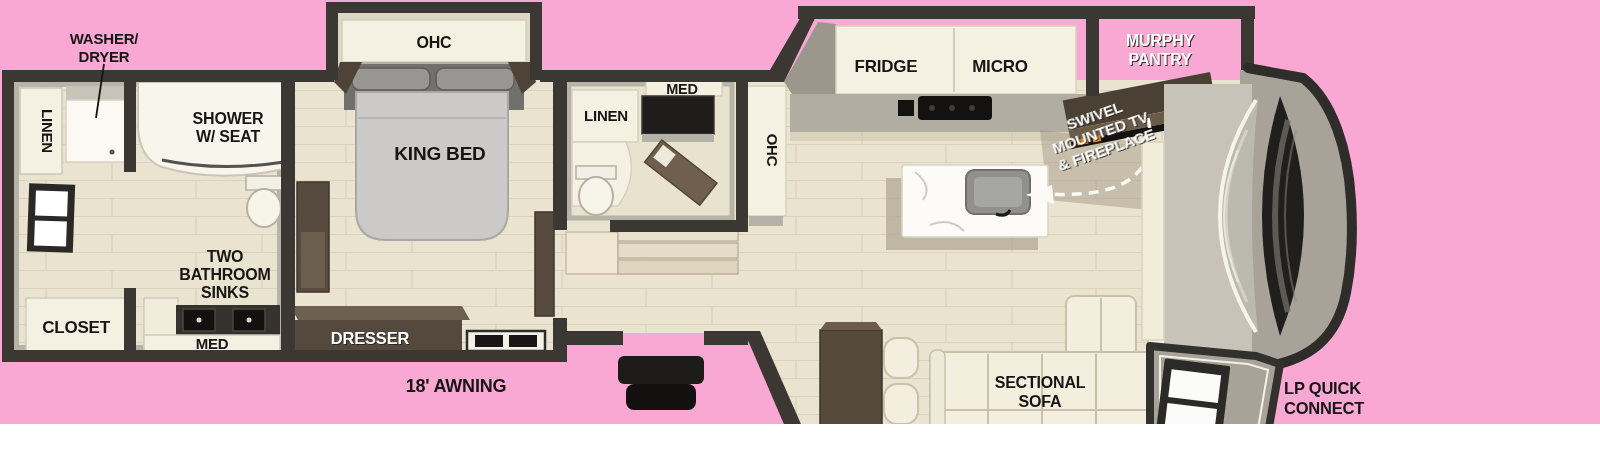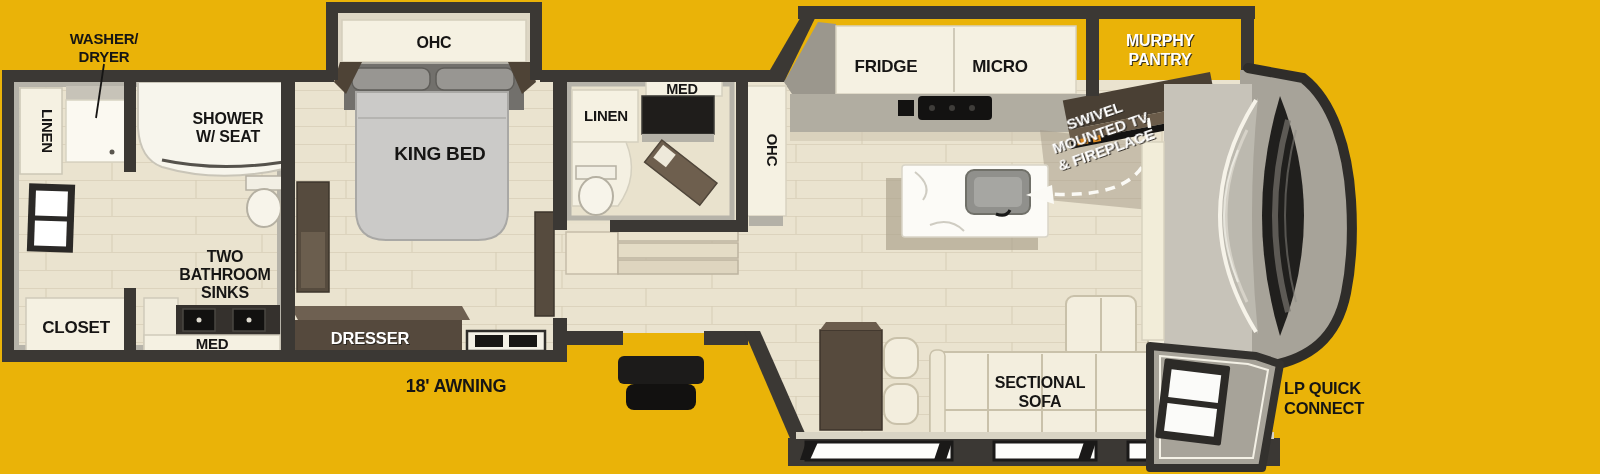--- a/index.html
+++ b/index.html
@@ -1,16 +1,16 @@
 <!DOCTYPE html>
 <html><head>
 <meta charset="utf-8">
 <style>
   html,body{margin:0;padding:0;background:#ffffff;}
-  .stage{position:relative;width:1600px;height:474px;background:#eab308;overflow:hidden;
+  .stage{position:relative;width:1600px;height:424px;background:#f9a8d4;overflow:hidden;
          font-family:"Liberation Sans",sans-serif;}
   svg{display:block;}
   text{font-family:"Liberation Sans",sans-serif;font-weight:700;letter-spacing:-0.2px;}
   .lbl{fill:#161514;}
   .lbl-w{fill:#ffffff;filter:drop-shadow(1.5px 1.5px 0.6px rgba(40,36,30,0.9));}
 </style>
 </head>
 <body>
 
 <div class="stage">

